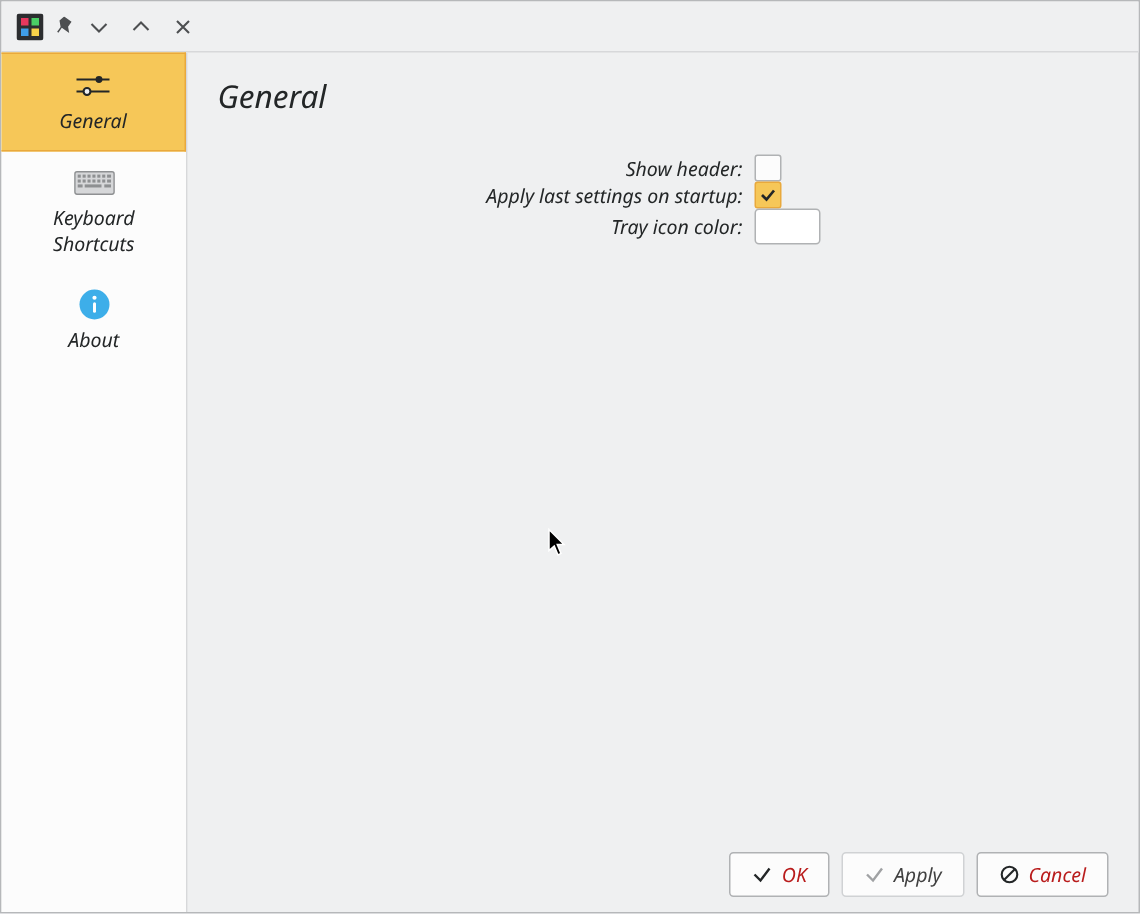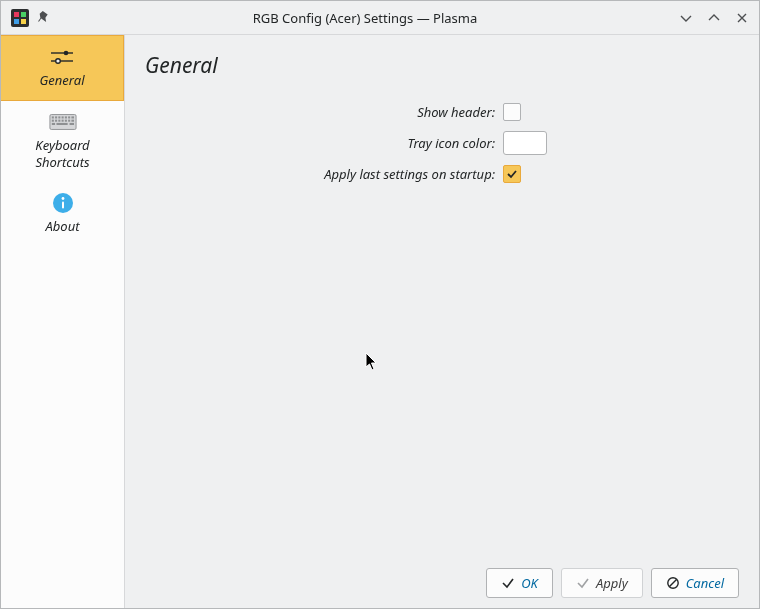--- a/index.html
+++ b/index.html
@@ -102,21 +102,20 @@
   }
   .page-title {
     font-size: 21px;
     font-weight: 400;
     margin: 2px 0 24px 0;
     color: #232627;
   }
   .form {
     display: flex;
     flex-direction: column;
-    gap: 10px;
   }
   .form-row {
     display: flex;
     align-items: center;
     gap: 8px;
   }
   .form-row .label {
     flex: 0 0 350px;
     text-align: right;
     font-size: 13px;
@@ -155,21 +154,21 @@
   .btn {
     height: 30px;
     padding: 0 14px;
     border: 1px solid #b0b2b4;
     border-radius: 3px;
     background: #fcfcfc;
     display: inline-flex;
     align-items: center;
     gap: 6px;
     font-size: 13px;
-    color: #0369a1;
+    color: #b91c1c;
     cursor: pointer;
   }
   .btn.disabled {
     color: #404040;
     border-color: #d0d2d4;
     cursor: default;
   }
   .btn .btn-icon { width: 14px; height: 14px; display: inline-flex; align-items:center; justify-content:center;}
   
   .cursor-arrow {
@@ -191,21 +190,20 @@
         <rect x="10" y="3" width="5" height="5" fill="#4acf65"></rect>
         <rect x="3" y="10" width="5" height="5" fill="#3f9ee8"></rect>
         <rect x="10" y="10" width="5" height="5" fill="#f7d24a"></rect>
       </svg>
     </span>
     <span class="pin">
       <svg width="14" height="14" viewBox="0 0 14 14">
         <path d="M2 2 L8 2 L8 6 L11 9 L5 9 L5 13 L4 13 L4 9 L1 6 L2 2 Z" fill="#4d4f51" transform="rotate(35 7 7)"></path>
       </svg>
     </span>
-    <div class="title">RGB Config (Acer) Settings — Plasma</div>
     <div class="win-controls">
       <span class="ctrl">
         <svg width="14" height="14" viewBox="0 0 14 14">
             <path d="M2 5 L7 10 L12 5" fill="none" stroke="#4d4f51" stroke-width="1.4"></path>
           </svg>
       </span>
       <span class="ctrl">
         <svg width="14" height="14" viewBox="0 0 14 14">
             <path d="M2 9 L7 4 L12 9" fill="none" stroke="#4d4f51" stroke-width="1.4"></path>
           </svg>
@@ -280,34 +278,34 @@
 
       <div class="form">
 
         <div class="form-row">
           <span class="label">Show header:</span>
           <span class="checkbox">
             
           </span>
         </div>
 
-        <div class="form-row" style="align-items:center;">
-          <span class="label">Tray icon color:</span>
-          <span class="color-swatch" title="#ffffff"></span>
-        </div>
-
         <div class="form-row">
           <span class="label">Apply last settings on startup:</span>
           <span class="checkbox checked">
             <svg width="12" height="12" viewBox="0 0 12 12">
                 <path d="M2 6 L5 9 L10 3" fill="none" stroke="#232627" stroke-width="1.8"></path>
               </svg>
           </span>
         </div>
 
+        <div class="form-row" style="align-items:center;">
+          <span class="label">Tray icon color:</span>
+          <span class="color-swatch" title="#ffffff"></span>
+        </div>
+
       </div>
 
       <div class="spacer"></div>
 
       <div class="buttonbar">
         <div class="btn">
           <span class="btn-icon">
             <svg width="14" height="14" viewBox="0 0 14 14">
                 <path d="M2 7 L6 11 L12 3" fill="none" stroke="#232627" stroke-width="1.6"></path>
               </svg>

